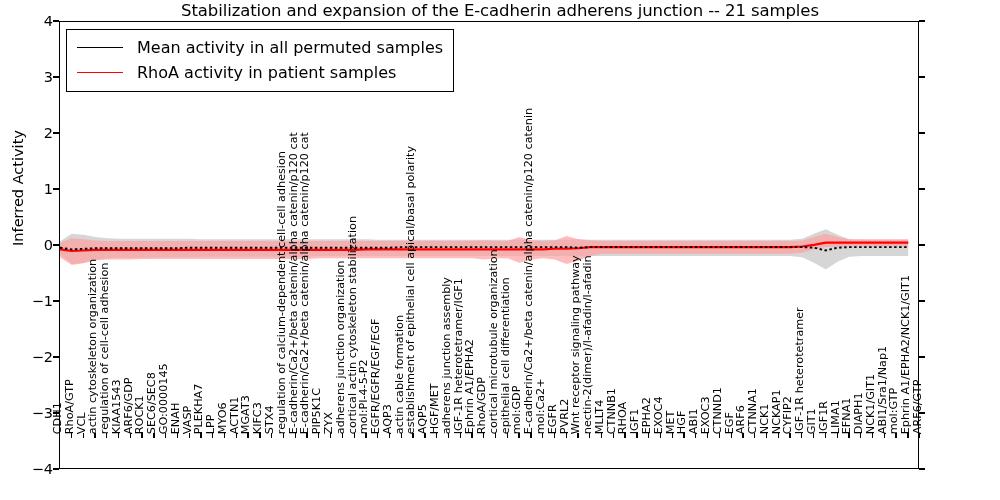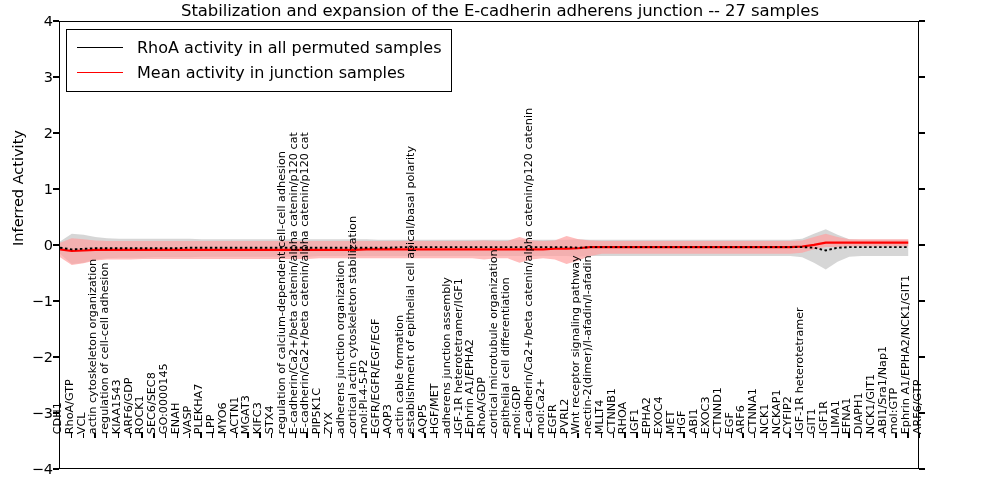--- a/index.html
+++ b/index.html
@@ -54,21 +54,21 @@
     white-space:nowrap;z-index:30;
   }
   .xtickmark{position:absolute;bottom:0;width:1.3px;height:5px;background:#000;}
   #xlabellayer{position:absolute;left:59px;top:0;width:860px;height:469px;}
 </style>
 </head>
 <body>
 
 <div id="stage">
 
-  <div id="chart-title">Stabilization and expansion of the E-cadherin adherens junction -- 27 samples</div>
+  <div id="chart-title">Stabilization and expansion of the E-cadherin adherens junction -- 21 samples</div>
 
   <div id="ylabel">Inferred Activity</div>
 
   <div id="plot-frame">
     <div id="plot-inner">
       <svg id="series-svg" width="860" height="448" viewBox="0 0 860 448" preserveAspectRatio="none">
           <path d="M0.00 219.52 L11.78 211.68 L23.56 212.80 L35.34 215.04 L47.12 216.16 L58.90 216.72 L70.68 216.72 L82.47 216.72 L94.25 216.72 L106.03 216.72 L117.81 216.72 L129.59 216.72 L141.37 217.28 L153.15 217.28 L164.93 217.28 L176.71 217.28 L188.49 217.28 L200.27 217.28 L212.05 217.28 L223.84 217.28 L235.62 217.28 L247.40 217.28 L259.18 217.28 L270.96 217.28 L282.74 217.28 L294.52 217.28 L306.30 217.28 L318.08 217.84 L329.86 217.84 L341.64 217.84 L353.42 217.84 L365.21 217.84 L376.99 217.84 L388.77 217.84 L400.55 217.84 L412.33 217.84 L424.11 217.84 L435.89 217.84 L447.67 217.84 L459.45 217.84 L471.23 217.84 L483.01 217.84 L494.79 217.84 L506.58 217.84 L518.36 217.28 L530.14 217.84 L541.92 217.84 L553.70 217.84 L565.48 217.84 L577.26 217.84 L589.04 217.84 L600.82 217.84 L612.60 217.84 L624.38 217.84 L636.16 217.84 L647.95 217.84 L659.73 217.84 L671.51 217.84 L683.29 217.84 L695.07 217.84 L706.85 217.84 L718.63 217.84 L730.41 217.84 L742.19 216.72 L753.97 211.68 L765.75 207.20 L777.53 212.80 L789.32 217.28 L801.10 217.84 L812.88 217.84 L824.66 217.84 L836.44 217.84 L848.22 217.84 L848.22 234.08 L836.44 234.08 L824.66 234.08 L812.88 234.08 L801.10 234.08 L789.32 234.64 L777.53 239.68 L765.75 247.52 L753.97 240.80 L742.19 235.20 L730.41 234.08 L718.63 234.08 L706.85 234.08 L695.07 234.08 L683.29 234.08 L671.51 234.08 L659.73 234.08 L647.95 234.08 L636.16 234.08 L624.38 234.08 L612.60 234.08 L600.82 234.08 L589.04 234.08 L577.26 234.08 L565.48 234.08 L553.70 234.08 L541.92 234.08 L530.14 234.08 L518.36 234.64 L506.58 234.08 L494.79 234.08 L483.01 234.08 L471.23 234.08 L459.45 234.08 L447.67 234.08 L435.89 234.08 L424.11 234.08 L412.33 234.08 L400.55 234.08 L388.77 234.08 L376.99 234.08 L365.21 234.08 L353.42 234.08 L341.64 234.08 L329.86 234.08 L318.08 234.08 L306.30 234.08 L294.52 234.08 L282.74 234.08 L270.96 234.08 L259.18 234.08 L247.40 234.64 L235.62 234.64 L223.84 234.64 L212.05 234.64 L200.27 234.64 L188.49 234.64 L176.71 234.64 L164.93 234.64 L153.15 234.64 L141.37 234.64 L129.59 235.20 L117.81 235.20 L106.03 235.20 L94.25 235.20 L82.47 235.76 L70.68 235.76 L58.90 235.76 L47.12 236.32 L35.34 237.44 L23.56 240.80 L11.78 241.92 L0.00 231.84 Z" fill="#c8c8c8" fill-opacity="0.75" stroke="none"></path>
           <path d="M0.00 220.64 L11.78 216.16 L23.56 217.28 L35.34 218.40 L47.12 218.96 L58.90 218.96 L70.68 218.96 L82.47 218.96 L94.25 218.96 L106.03 218.96 L117.81 218.96 L129.59 218.96 L141.37 218.96 L153.15 218.96 L164.93 218.96 L176.71 218.96 L188.49 218.96 L200.27 218.96 L212.05 218.96 L223.84 218.96 L235.62 218.96 L247.40 218.96 L259.18 218.96 L270.96 218.96 L282.74 218.96 L294.52 218.96 L306.30 218.96 L318.08 218.96 L329.86 218.96 L341.64 218.96 L353.42 218.96 L365.21 218.96 L376.99 218.96 L388.77 218.96 L400.55 218.96 L412.33 218.96 L424.11 218.40 L435.89 218.96 L447.67 218.96 L459.45 215.04 L471.23 218.40 L483.01 218.96 L494.79 218.40 L506.58 213.92 L518.36 217.28 L530.14 218.40 L541.92 218.96 L553.70 218.96 L565.48 218.96 L577.26 218.96 L589.04 218.96 L600.82 218.96 L612.60 218.96 L624.38 218.96 L636.16 218.96 L647.95 218.96 L659.73 218.96 L671.51 218.96 L683.29 218.96 L695.07 218.96 L706.85 218.96 L718.63 218.96 L730.41 218.96 L742.19 218.40 L753.97 215.04 L765.75 211.68 L777.53 215.04 L789.32 217.28 L801.10 217.28 L812.88 217.28 L824.66 217.28 L836.44 217.28 L848.22 217.28 L848.22 224.56 L836.44 224.56 L824.66 224.56 L812.88 224.56 L801.10 224.56 L789.32 224.56 L777.53 225.12 L765.75 225.12 L753.97 227.36 L742.19 230.72 L730.41 231.84 L718.63 231.84 L706.85 231.84 L695.07 231.84 L683.29 231.84 L671.51 231.84 L659.73 231.84 L647.95 231.84 L636.16 231.84 L624.38 231.84 L612.60 231.84 L600.82 231.84 L589.04 231.84 L577.26 231.84 L565.48 231.84 L553.70 231.84 L541.92 231.84 L530.14 234.08 L518.36 238.56 L506.58 241.92 L494.79 237.44 L483.01 236.32 L471.23 237.44 L459.45 240.80 L447.67 236.32 L435.89 236.32 L424.11 237.44 L412.33 236.32 L400.55 236.32 L388.77 236.32 L376.99 236.32 L365.21 236.32 L353.42 236.32 L341.64 236.32 L329.86 236.32 L318.08 236.32 L306.30 236.32 L294.52 236.32 L282.74 236.32 L270.96 236.32 L259.18 236.32 L247.40 236.88 L235.62 236.88 L223.84 236.88 L212.05 236.88 L200.27 236.88 L188.49 236.88 L176.71 236.88 L164.93 236.88 L153.15 236.88 L141.37 236.88 L129.59 236.88 L117.81 236.88 L106.03 236.88 L94.25 236.88 L82.47 236.88 L70.68 237.44 L58.90 237.44 L47.12 237.44 L35.34 238.56 L23.56 241.36 L11.78 243.04 L0.00 235.20 Z" fill="#ffa0a0" fill-opacity="0.7" stroke="none"></path>
           <path d="M0.00 227.36 L11.78 229.04 L23.56 228.48 L35.34 227.92 L47.12 227.92 L58.90 227.92 L70.68 227.92 L82.47 227.92 L94.25 227.92 L106.03 227.92 L117.81 227.92 L129.59 227.92 L141.37 227.92 L153.15 227.92 L164.93 227.92 L176.71 227.92 L188.49 227.92 L200.27 227.92 L212.05 227.92 L223.84 227.92 L235.62 227.92 L247.40 227.92 L259.18 227.92 L270.96 227.92 L282.74 227.92 L294.52 227.92 L306.30 227.36 L318.08 227.36 L329.86 227.36 L341.64 227.36 L353.42 227.36 L365.21 227.36 L376.99 227.36 L388.77 227.36 L400.55 227.36 L412.33 227.36 L424.11 227.36 L435.89 227.36 L447.67 227.36 L459.45 227.36 L471.23 227.36 L483.01 227.36 L494.79 226.80 L506.58 226.80 L518.36 226.24 L530.14 225.12 L541.92 225.12 L553.70 225.12 L565.48 225.12 L577.26 225.12 L589.04 225.12 L600.82 225.12 L612.60 225.12 L624.38 225.12 L636.16 225.12 L647.95 225.12 L659.73 225.12 L671.51 225.12 L683.29 225.12 L695.07 225.12 L706.85 225.12 L718.63 225.12 L730.41 225.12 L742.19 224.56 L753.97 222.88 L765.75 220.64 L777.53 220.64 L789.32 220.64 L801.10 220.64 L812.88 220.64 L824.66 220.64 L836.44 220.64 L848.22 220.64 " fill="none" stroke="#ff0000" stroke-width="2.1"></path>
           <path d="M0.00 225.68 L11.78 227.36 L23.56 226.80 L35.34 226.24 L47.12 226.24 L58.90 226.24 L70.68 226.24 L82.47 226.24 L94.25 226.24 L106.03 226.24 L117.81 226.24 L129.59 225.68 L141.37 225.68 L153.15 225.68 L164.93 225.68 L176.71 225.68 L188.49 225.68 L200.27 225.68 L212.05 225.68 L223.84 225.68 L235.62 225.68 L247.40 225.68 L259.18 225.68 L270.96 225.68 L282.74 225.68 L294.52 225.68 L306.30 225.68 L318.08 225.68 L329.86 225.68 L341.64 225.12 L353.42 225.12 L365.21 225.12 L376.99 225.12 L388.77 225.12 L400.55 225.12 L412.33 225.12 L424.11 225.12 L435.89 225.12 L447.67 225.12 L459.45 225.12 L471.23 225.12 L483.01 225.12 L494.79 225.12 L506.58 225.12 L518.36 225.68 L530.14 225.12 L541.92 225.12 L553.70 225.12 L565.48 225.12 L577.26 225.12 L589.04 225.12 L600.82 225.12 L612.60 225.12 L624.38 225.12 L636.16 225.12 L647.95 225.12 L659.73 225.12 L671.51 225.12 L683.29 225.12 L695.07 225.12 L706.85 225.12 L718.63 225.12 L730.41 225.12 L742.19 225.12 L753.97 225.68 L765.75 228.48 L777.53 225.68 L789.32 225.12 L801.10 225.12 L812.88 225.12 L824.66 225.12 L836.44 225.12 L848.22 225.12 " fill="none" stroke="#000000" stroke-width="1.9" stroke-dasharray="2.5 2.5"></path>
@@ -252,21 +252,21 @@
       <div class="xtick" style="left: 840.438px; bottom: 35px;">mol:GTP</div>
       <div class="xtickmark" style="left: 848.219px; bottom: 31px;"></div>
       <div class="xtick" style="left: 852.219px; bottom: 35px;">Ephrin A1/EPHA2/NCK1/GIT1</div>
       <div class="xtickmark" style="left: 860px; bottom: 31px;"></div>
       <div class="xtick" style="left: 864px; bottom: 35px;">ARF6/GTP</div>
     </div>
 
   <div id="legend">
     <div class="legend-row">
       <span class="legend-swatch"></span>
-      <span class="legend-text">RhoA activity in all permuted samples</span>
+      <span class="legend-text">Mean activity in all permuted samples</span>
     </div>
     <div class="legend-row">
       <span class="legend-swatch red"></span>
-      <span class="legend-text">Mean activity in junction samples</span>
+      <span class="legend-text">RhoA activity in patient samples</span>
     </div>
   </div>
 
 </div>
 
 </body></html>

